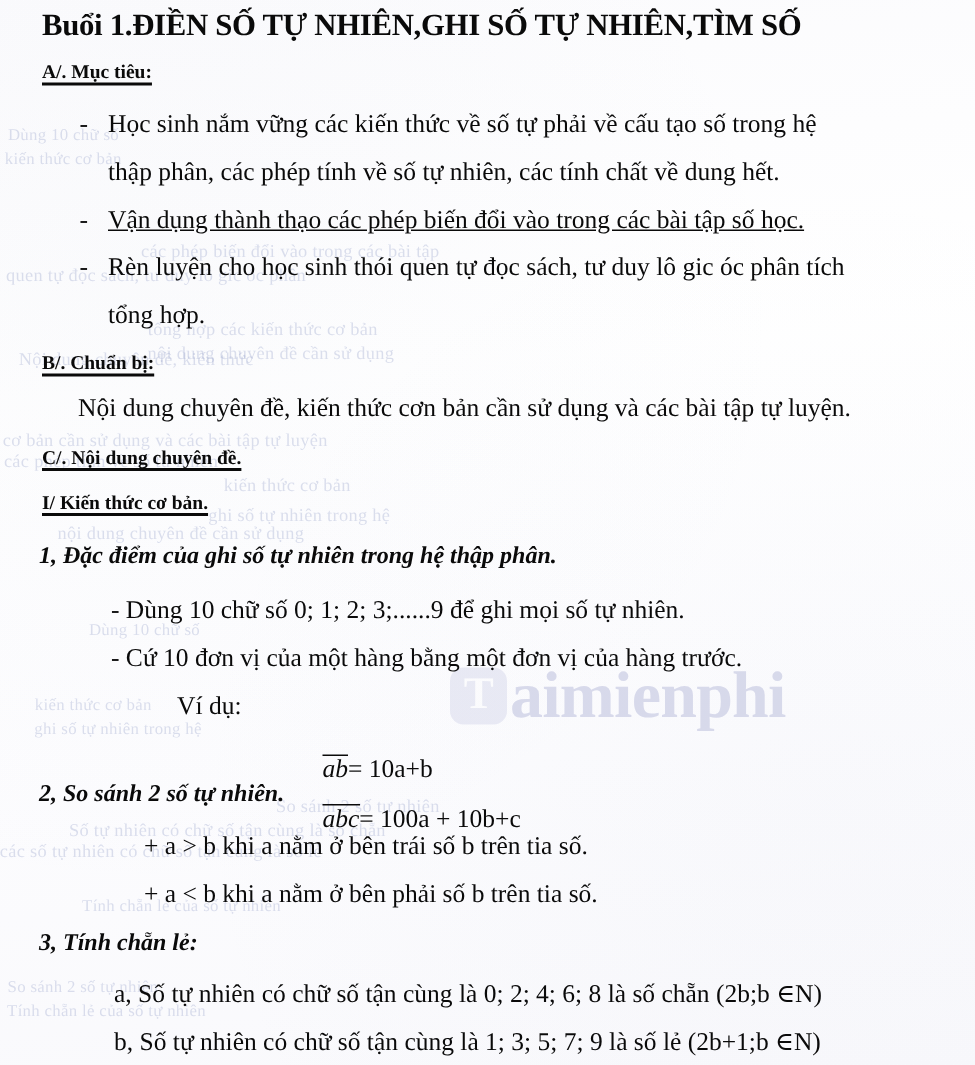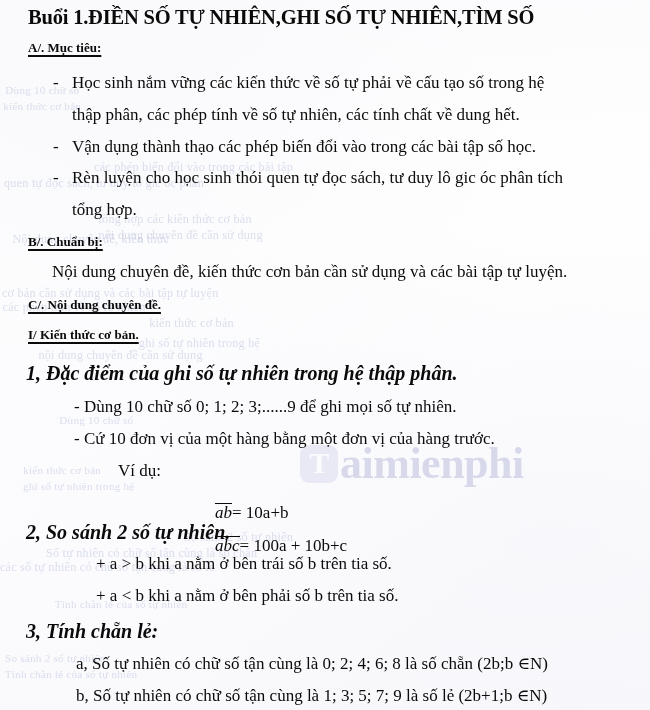--- a/index.html
+++ b/index.html
@@ -122,21 +122,21 @@
     letter-spacing: -.2px;
   }
   .h-ul {
     font-size: 13px;
     font-weight: 700;
     text-decoration: underline;
     text-underline-offset: 2.5px;
     text-decoration-thickness: 1.6px;
   }
   .h-it {
-    font-size: 20px;
+    font-size: 16px;
     font-weight: 700;
     font-style: italic;
   }
   .body {
     font-size: 17px;
   }
   .dash {
     font-size: 17px;
   }
   .formula {
@@ -191,21 +191,21 @@
 
   <div class="line title" style="left:28px; top:6px;">Buổi 1.ĐIỀN SỐ TỰ NHIÊN,GHI SỐ TỰ NHIÊN,TÌM SỐ</div>
 
   <div class="line h-ul" style="left:28px; top:40px;">A/. Mục tiêu:</div>
 
   <div class="line dash" style="left:53px; top:73px;">-</div>
   <div class="line body" style="left:72px; top:73px;">Học sinh nắm vững các kiến thức về số tự phải về cấu tạo số trong hệ</div>
   <div class="line body" style="left:72px; top:105px;">thập phân, các phép tính về số tự nhiên, các tính chất về dung hết.</div>
 
   <div class="line dash" style="left:53px; top:137px;">-</div>
-  <div class="line body" style="left:72px; top:137px;">Vận dụng thành thạo các phép biến đổi vào trong các bài tập số học.</div>
+  <div class="line body" style="left:72px; top:137px;text-decoration:underline;">Vận dụng thành thạo các phép biến đổi vào trong các bài tập số học.</div>
 
   <div class="line dash" style="left:53px; top:168px;">-</div>
   <div class="line body" style="left:72px; top:168px;">Rèn luyện cho học sinh thói quen tự đọc sách, tư duy lô gic óc phân tích</div>
   <div class="line body" style="left:72px; top:200px;">tổng hợp.</div>
 
   <div class="line h-ul" style="left:28px; top:234px;">B/. Chuẩn bị:</div>
 
   <div class="line body" style="left:52px; top:262px;">Nội dung chuyên đề, kiến thức cơn bản cần sử dụng và các bài tập tự luyện.</div>
 
   <div class="line h-ul" style="left:28px; top:297px;text-align:right;">C/. Nội dung chuyên đề.</div>

